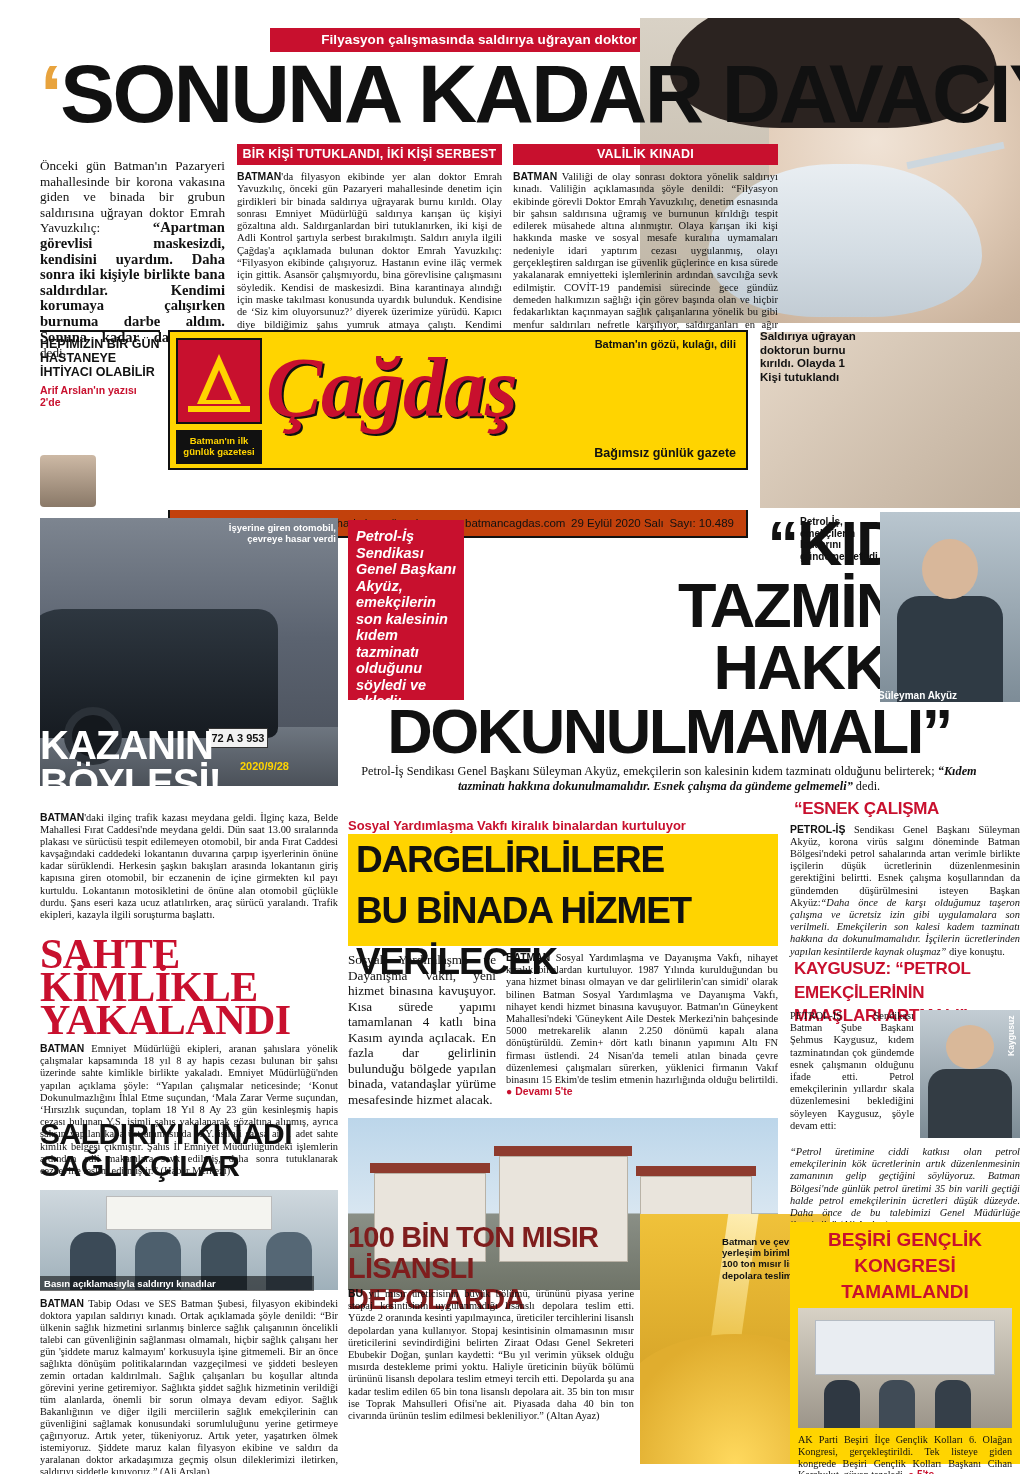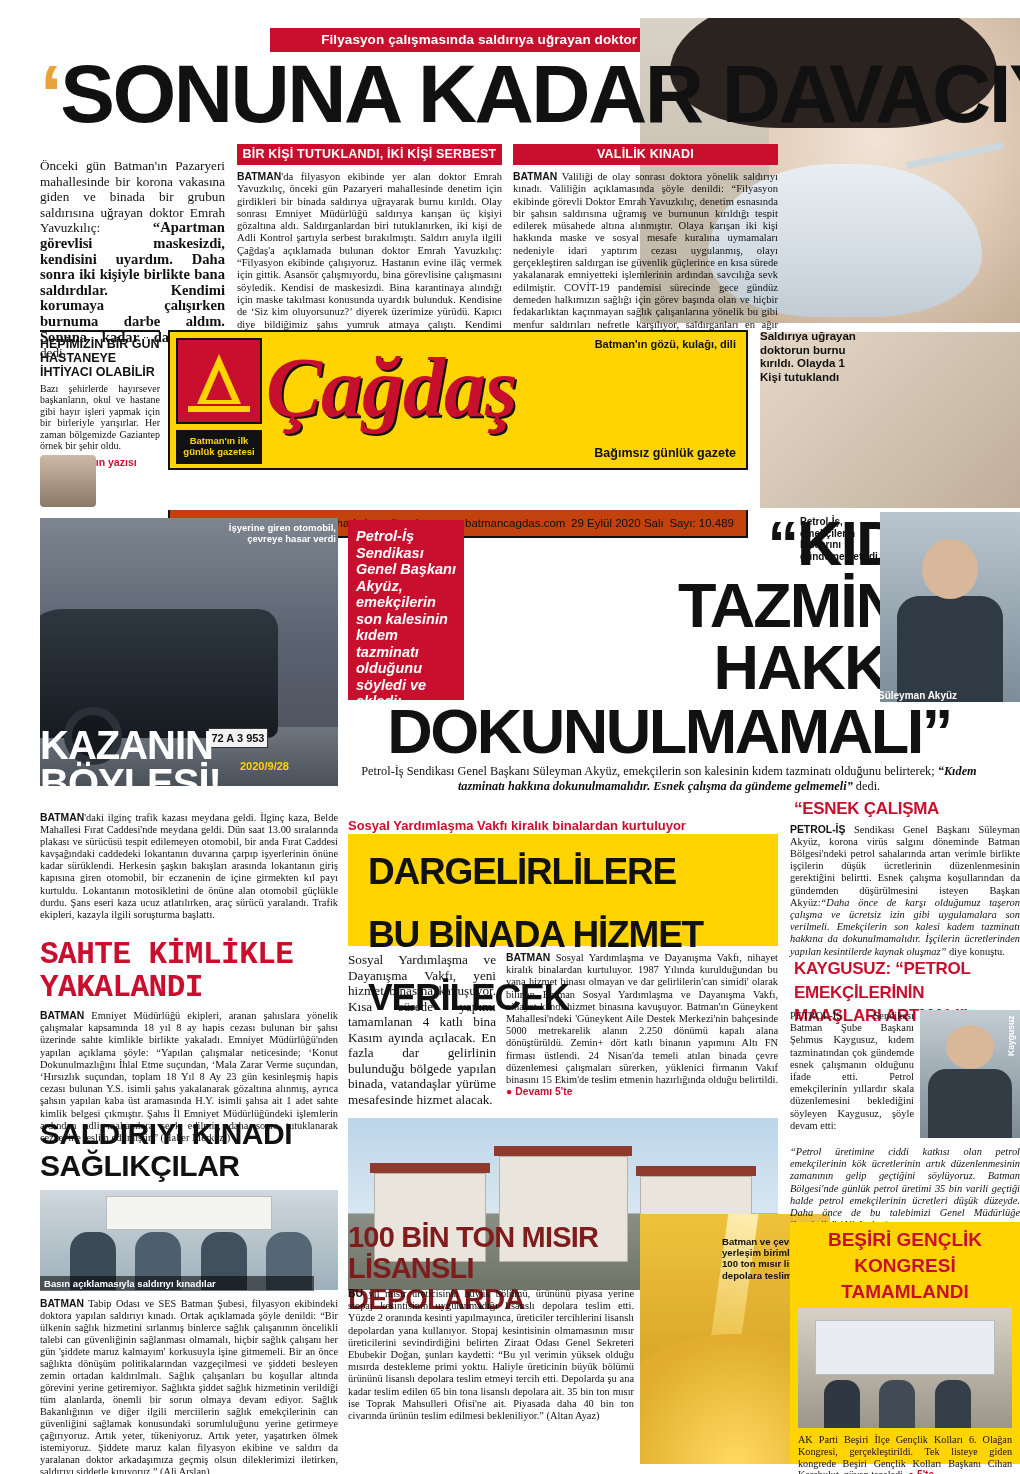--- a/index.html
+++ b/index.html
@@ -190,22 +190,22 @@
   .kazanin-body {
     position:absolute; left:40px; top:812px; width:298px;
     font-size:10.4px; line-height:12.1px; text-align:justify;
   }
   .kazanin-body .lbl { font-family:"Liberation Sans", sans-serif; font-weight:bold; }
 
   .redbox-sahte {
     position:absolute; left:40px; top:938px; width:298px;
   }
   .redbox-sahte h2 {
-    margin:0; font-family:Liberation Mono, monospace; font-weight:bold;
-    font-size:31px; line-height:33px; color:#c8102e; letter-spacing:-.5px;
+    margin:0; font-family:Liberation Serif, serif; font-weight:bold;
+    font-size:42px; line-height:33px; color:#c8102e; letter-spacing:-.5px;
   }
   .redbox-sahte .body {
     margin-top:6px; font-size:10.4px; line-height:12.2px; text-align:justify;
   }
   .redbox-sahte .body .lbl { font-family:"Liberation Sans", sans-serif; font-weight:bold; }
 
   .saglik-head {
     position:absolute; left:40px; top:1118px; width:298px;
     font-family:"Liberation Sans", sans-serif; font-weight:bold;
     font-size:30px; line-height:32px; color:#111; letter-spacing:-.5px;
@@ -277,21 +277,21 @@
   .sosyal-kicker {
     position:absolute; left:348px; top:818px; width:430px;
     font-family:"Liberation Sans", sans-serif; font-weight:bold;
     font-size:13px; color:#c8102e;
   }
   .darg-box {
     position:absolute; left:348px; top:834px; width:430px; height:112px;
     background:#ffd400;
   }
   .darg-box h1 {
-    margin:12px; padding:8px 8px;
+    margin:0; padding:8px 8px;
     font-family:"Liberation Sans", sans-serif; font-weight:bold;
     font-size:37px; line-height:35px; color:#111; letter-spacing:-1.2px;
   }
   .darg-left {
     position:absolute; left:348px; top:952px; width:148px;
     font-size:13.2px; line-height:15.5px; text-align:justify;
   }
   .darg-right {
     position:absolute; left:506px; top:952px; width:272px;
     font-size:10.4px; line-height:12.2px; text-align:justify;
@@ -435,21 +435,20 @@
 
   <div class="colB">
     <div class="col-head">VALİLİK KINADI</div>
     <div class="col-body">
       <span class="lbl">BATMAN</span><span> Valiliği de olay sonrası doktora yönelik saldırıyı kınadı. Valiliğin açıklamasında şöyle denildi: “Filyasyon ekibinde görevli Doktor Emrah Yavuzkılıç, denetim esnasında bir şahsın saldırısına uğramış ve burnunun kırıldığı tespit edilerek müsahede altına alınmıştır. Olaya karışan iki kişi hakkında maske ve sosyal mesafe kuralına uymamaları nedeniyle idari yaptırım cezası uygulanmış, olayı gerçekleştiren saldırgan ise güvenlik güçlerince en kısa sürede yakalanarak emniyetteki işlemlerinin ardından savcılığa sevk edilmiştir. COVİT-19 pandemisi sürecinde gece gündüz demeden halkımızın sağlığı için görev başında olan ve hiçbir fedakarlıktan kaçınmayan sağlık çalışanlarına yönelik bu gibi menfur saldırıları nefretle karşılıyor, saldırganları en ağır şekilde kınıyoruz.” (Reşat Yiğiz)</span>
     </div>
   </div>
 
   <div class="left-promo">
     <h4>HEPİMİZİN BİR GÜN HASTANEYE İHTİYACI OLABİLİR</h4>
-    <p>Bazı şehirlerde hayırsever başkanların, okul ve hastane gibi hayır işleri yapmak için bir birleriyle yarışırlar. Her zaman bölgemizde Gaziantep örnek bir şehir oldu.</p>
     <div class="byline">Arif Arslan'ın yazısı 2'de</div>
     <div class="portrait"></div>
   </div>
 
   <div class="masthead">
     <div class="mast-logo-box">
       <div class="derrick"></div>
       <div class="derrick-in"></div>
       <div class="base"></div>
     </div>

